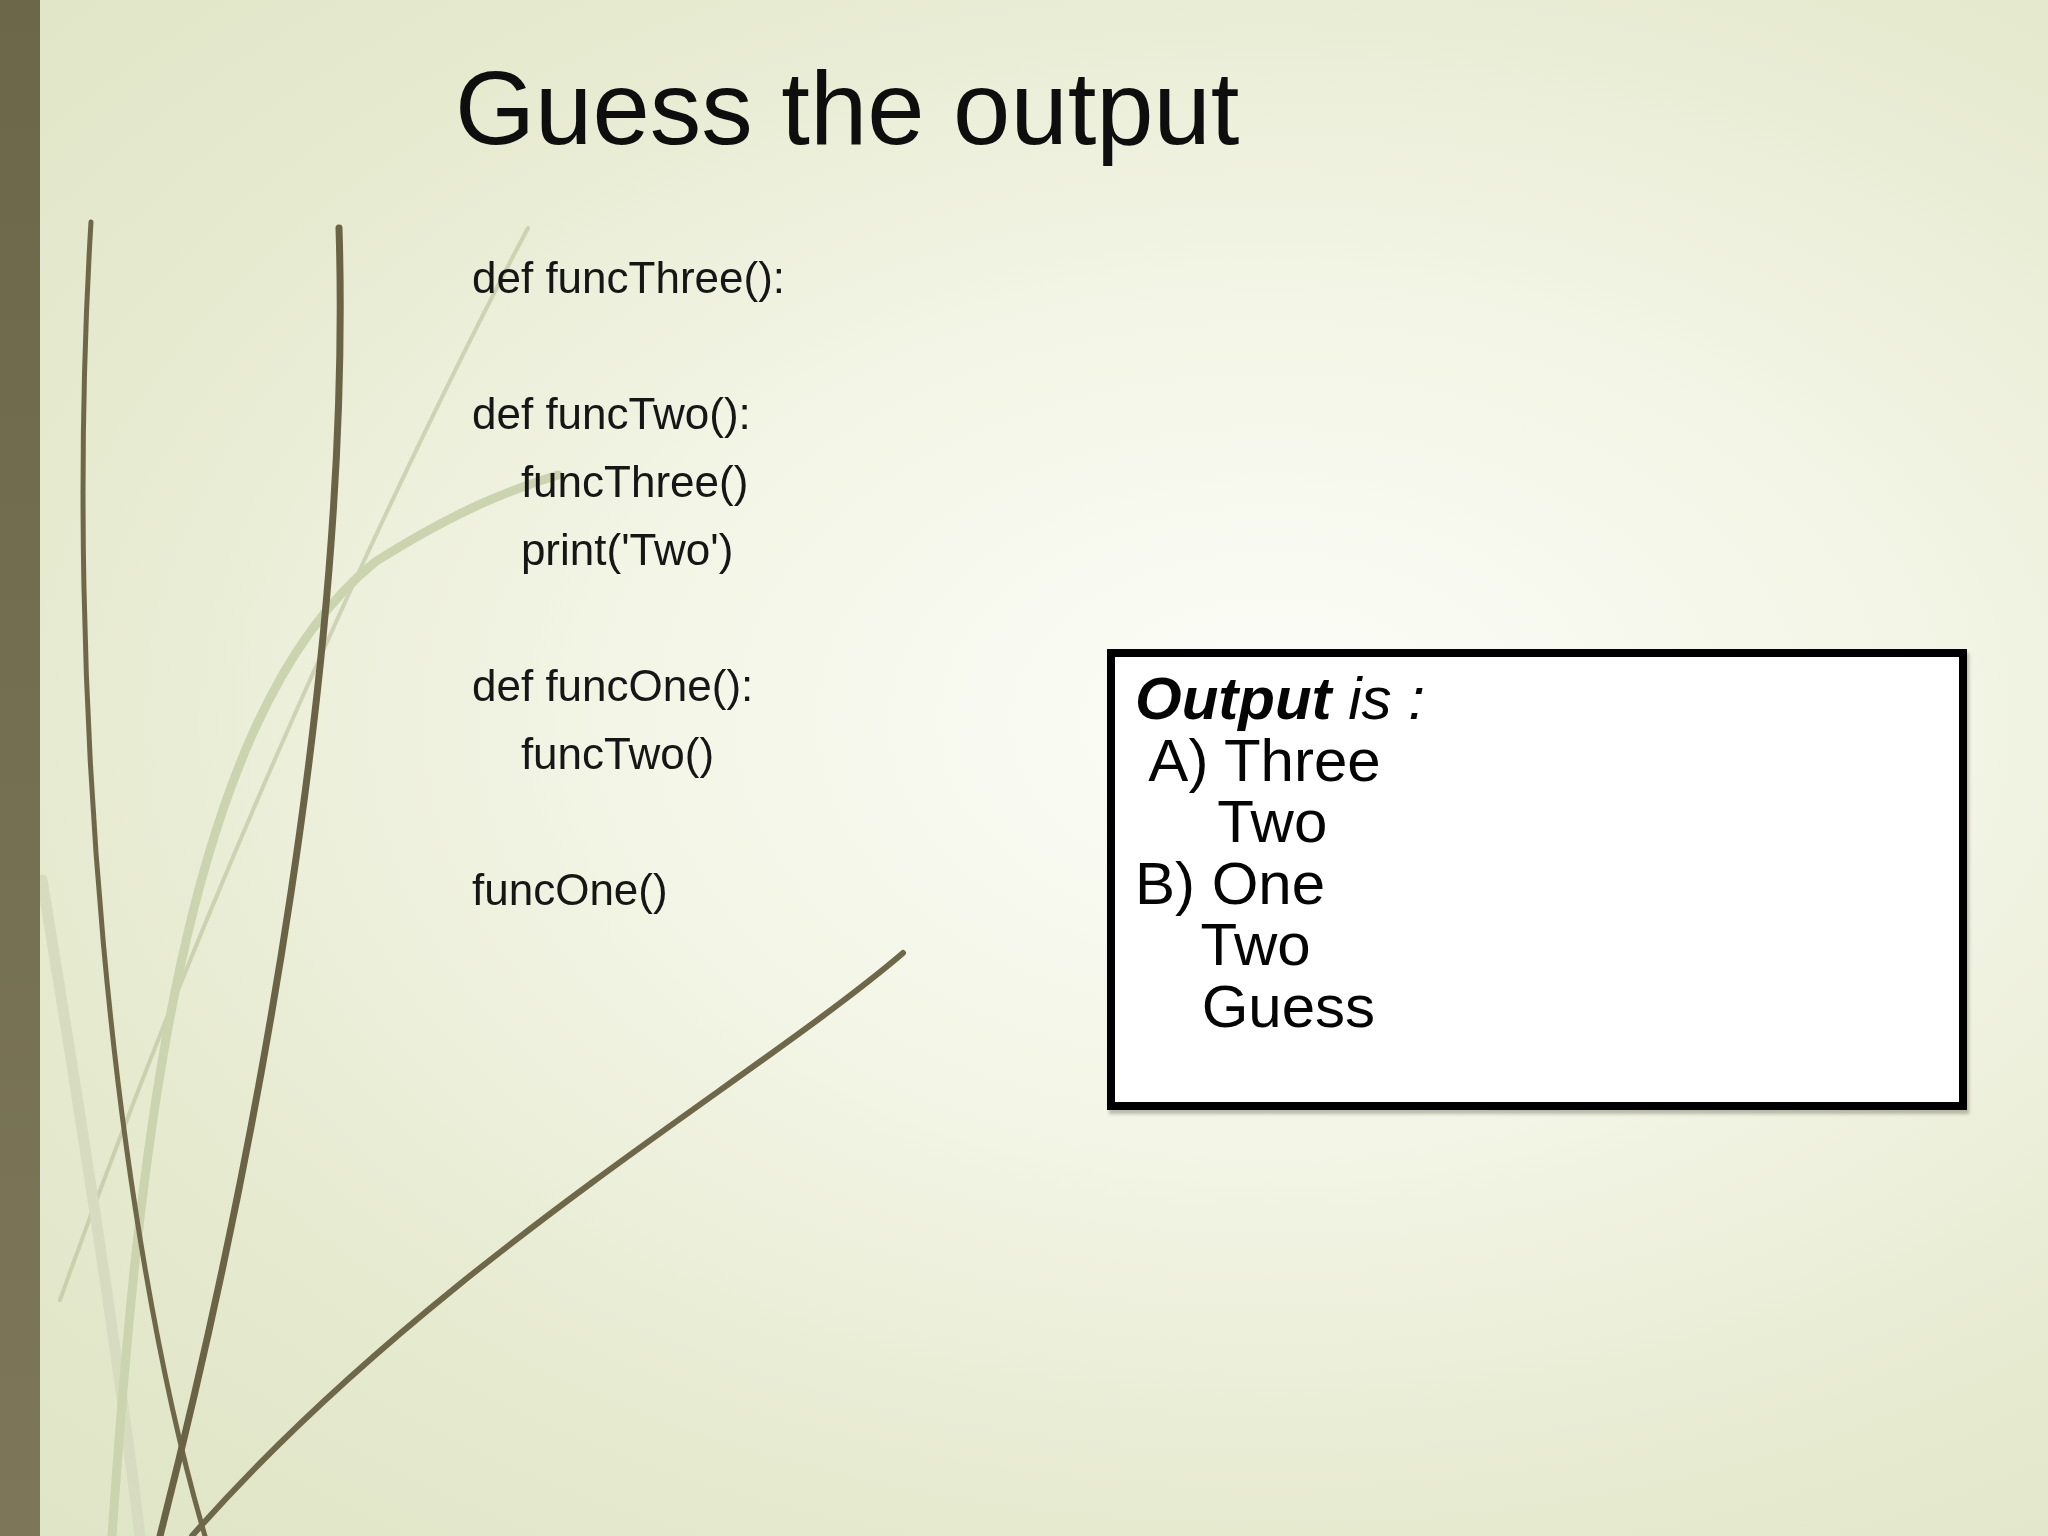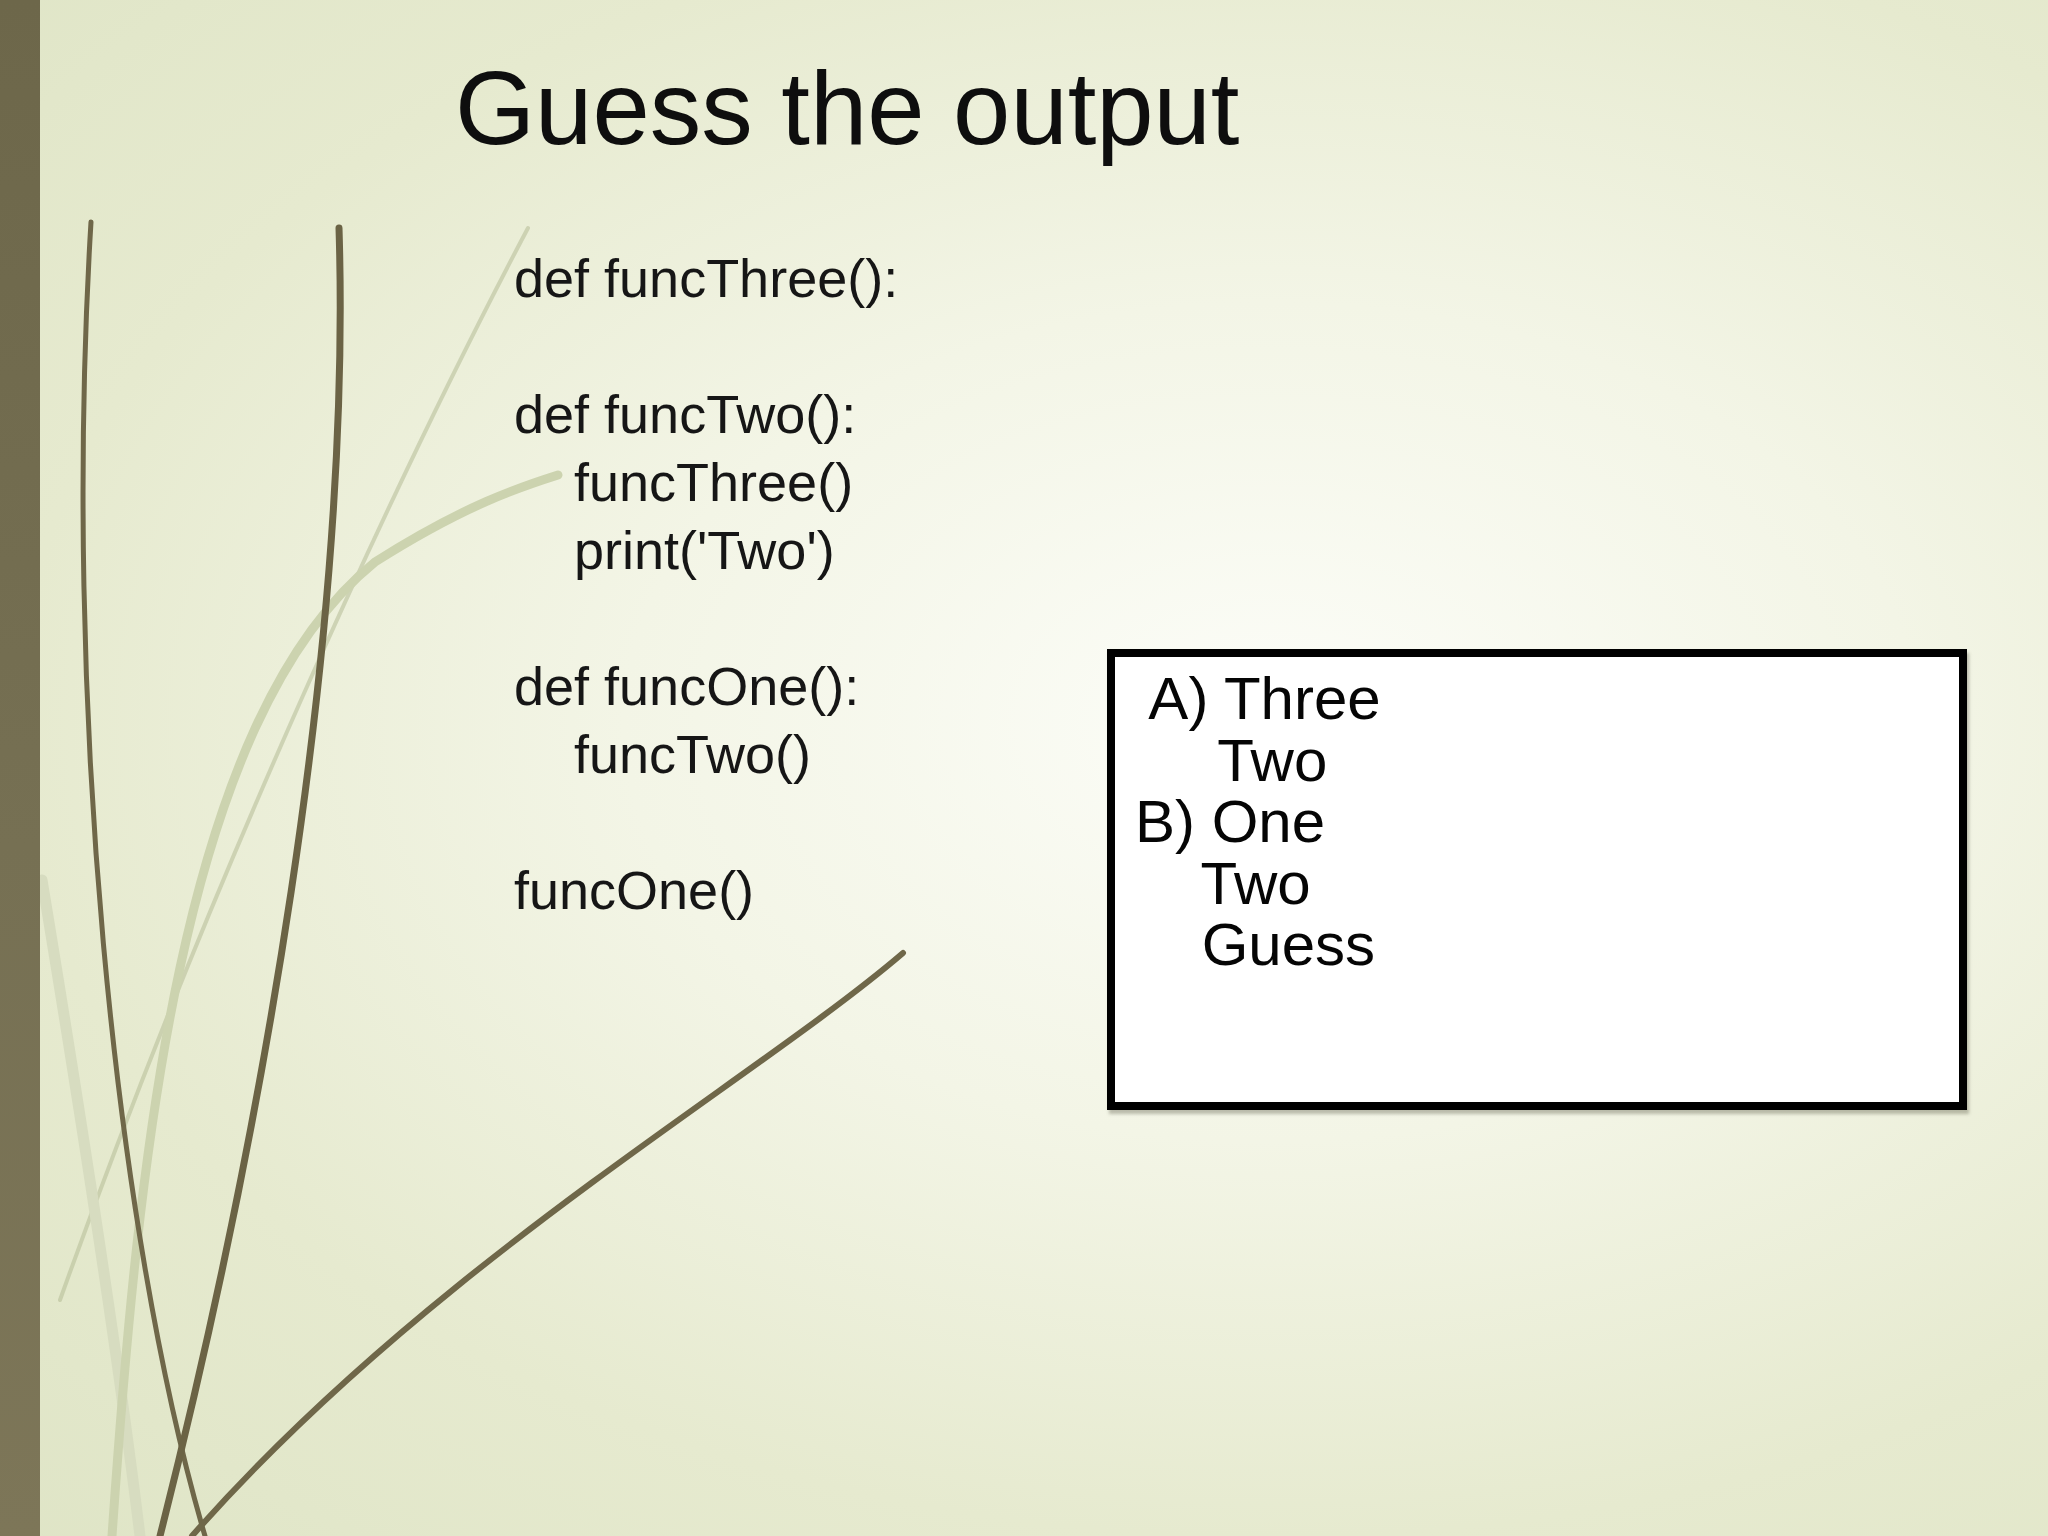--- a/index.html
+++ b/index.html
@@ -26,22 +26,22 @@
   .blade-pale{stroke:var(--blade_pale);}
   .blade-pale-wide{stroke:#d7dcc0;}
   .blade-faint{stroke:#b5bc95;opacity:.55;}
 
   .title{
     position:absolute;left:455px;top:50px;
     font-size:103px;line-height:1.15;
     color:#0e0e0e;letter-spacing:0px;white-space:pre;
   }
   .code{
-    position:absolute;left:514px;top:244px;
-    font-size:54px;color:#161616;
+    position:absolute;left:472px;top:244px;
+    font-size:44px;color:#161616;
   }
   .code-line{height:68px;line-height:68px;white-space:pre;}
 
   .output-box{
     position:absolute;left:1107px;top:649px;
     width:860px;height:461px;
     box-sizing:border-box;
     background:var(--box_background);
     border:8px solid var(--box_border);
     box-shadow:2px 4px 3px rgba(80,80,60,.35);
@@ -91,20 +91,21 @@
 
       <div class="code-line">    funcTwo()</div>
 
 
       <div class="code-line"></div>
 
       <div class="code-line">funcOne()</div>
     </div>
 
   <div class="output-box">
+    <div class="box-header"><span class="bi">Output</span><span class="it"> is :</span></div>
     <div>
 
         <div class="opt-line"> A) Three</div>
 
         <div class="opt-line">     Two</div>
 
 
         <div class="opt-line">B) One</div>
 
         <div class="opt-line">    Two</div>

